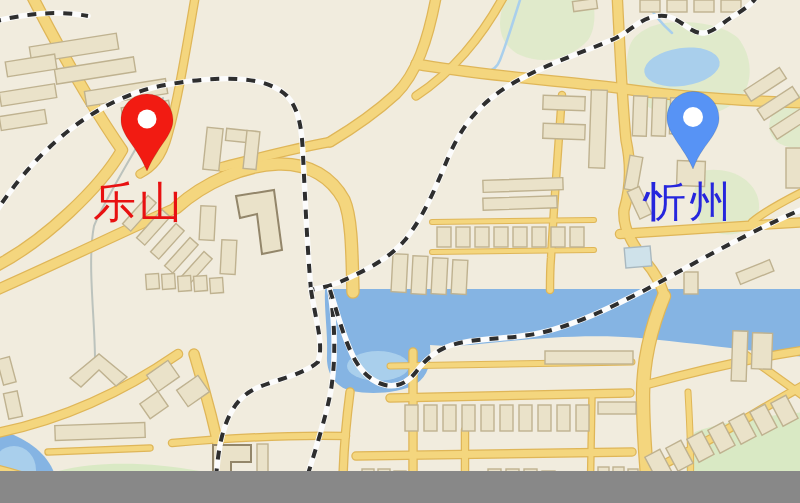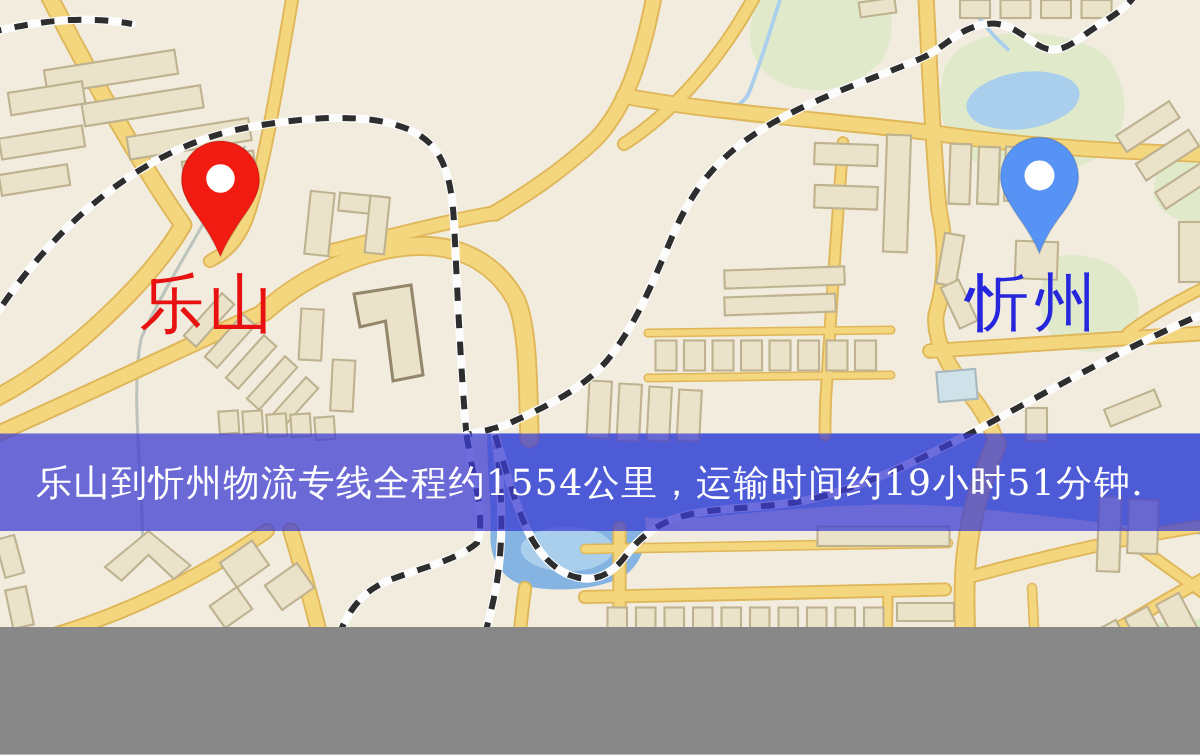--- a/index.html
+++ b/index.html
@@ -1,16 +1,16 @@
 <!DOCTYPE html>
 <html style="--map-bg: #f1ecde; --road: #f4d67e; --road-casing: #dfb658; --railway: #2e2e2e; --water: #85b4e3; --water-light: #a9cfec; --park: #d9e9c4; --building: #eae2c9; --banner-bg: rgba(59,59,210,0.74); --banner-fg: #ffffff;"><head>
 <meta charset="utf-8">
 <style>
   html,body{margin:0;padding:0;background:#888;}
-  .map-wrap{position:relative;width:800px;height:418px;overflow:hidden;
+  .map-wrap{position:relative;width:800px;height:471px;overflow:hidden;
     font-family:"DejaVu Sans",sans-serif;}
   .map-wrap svg{position:absolute;left:0;top:0;display:block;}
   
   .map-bg{fill:var(--map-bg,#f1ecde);}
   .park{fill:var(--park,#d9e9c4);stroke:none;}
   .park-soft{fill:var(--park,#d9e9c4);opacity:.75;}
   .water{fill:var(--water,#85b4e3);}
   .water-light{fill:var(--water-light,#a9cfec);}
   .stream{fill:none;stroke:var(--water-light,#a9cfec);stroke-width:2.5;stroke-linecap:round;}
   .stream-grey{fill:none;stroke:#bcc3bd;stroke-width:2;stroke-linecap:round;}
@@ -265,16 +265,13 @@
 
   <g>
     <path class="pin-stroke" d="M147,171 C140,155 134,148 128,139 C123,131 121,126 121,120 C121,105.5 132.5,94 147,94 C161.5,94 173,105.5 173,120 C173,126 171,131 166,139 C160,148 154,155 147,171 Z" fill="#f21b12"></path>
     <circle cx="147" cy="119" r="9.5" fill="#ffffff"></circle>
   </g>
 
   <text class="pin-label" x="139" y="217" font-size="43" text-anchor="middle" fill="#e81111">乐山</text>
   <text class="pin-label" x="689" y="216" font-size="42" text-anchor="middle" fill="#2626dd">忻州</text>
 </svg>
 
-  <div class="banner">
-    <span class="banner-text">乐山到忻州物流专线全程约1554公里，运输时间约19小时51分钟.</span>
-  </div>
 </div>
 
 </body></html>

